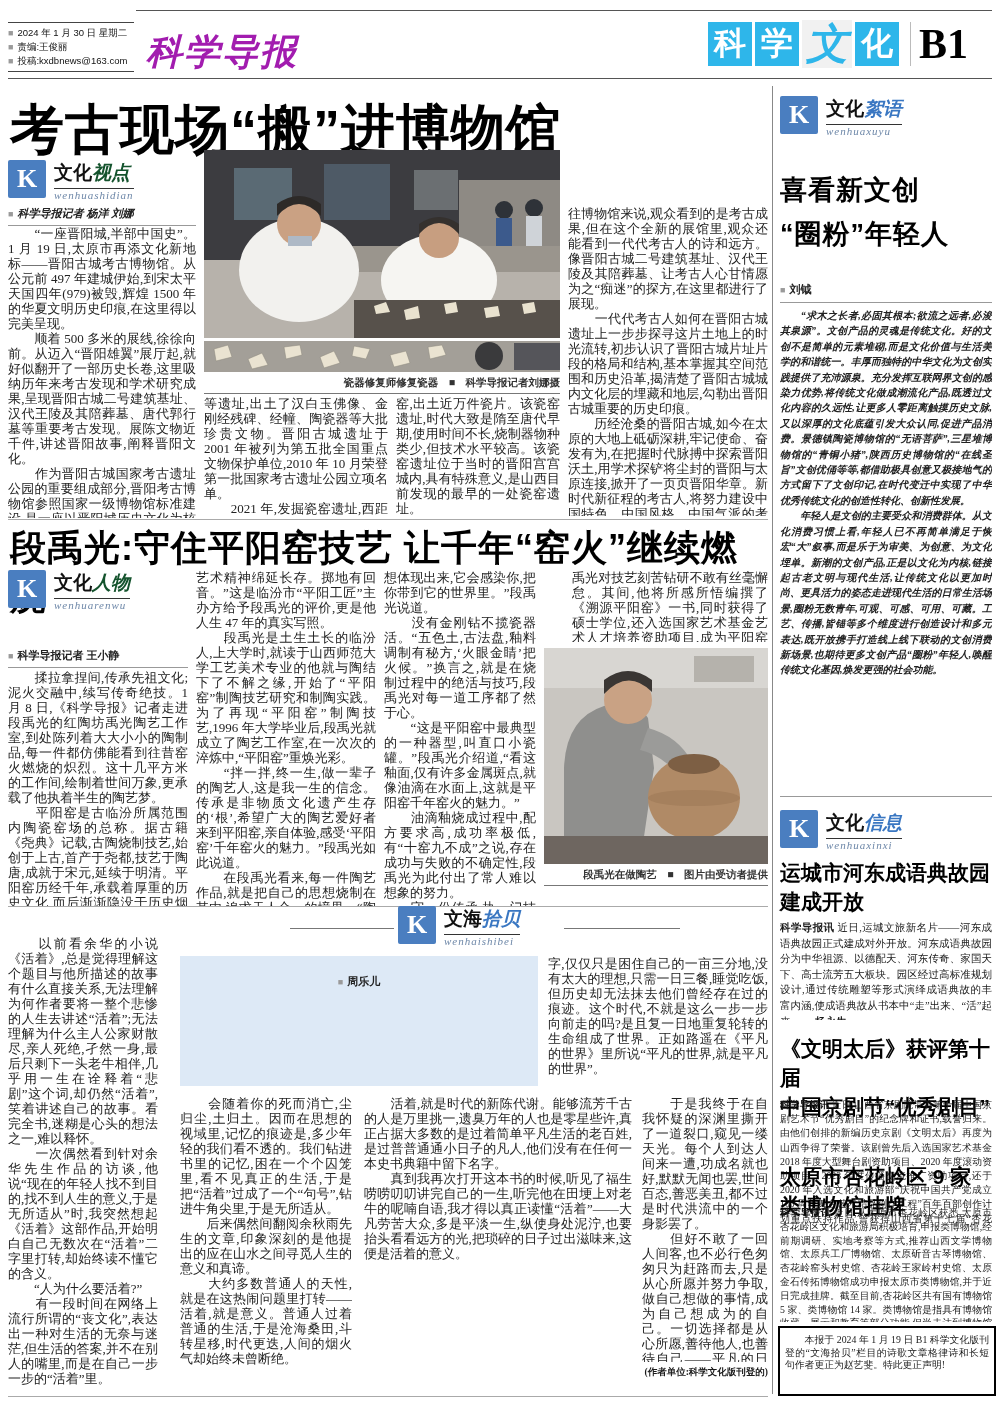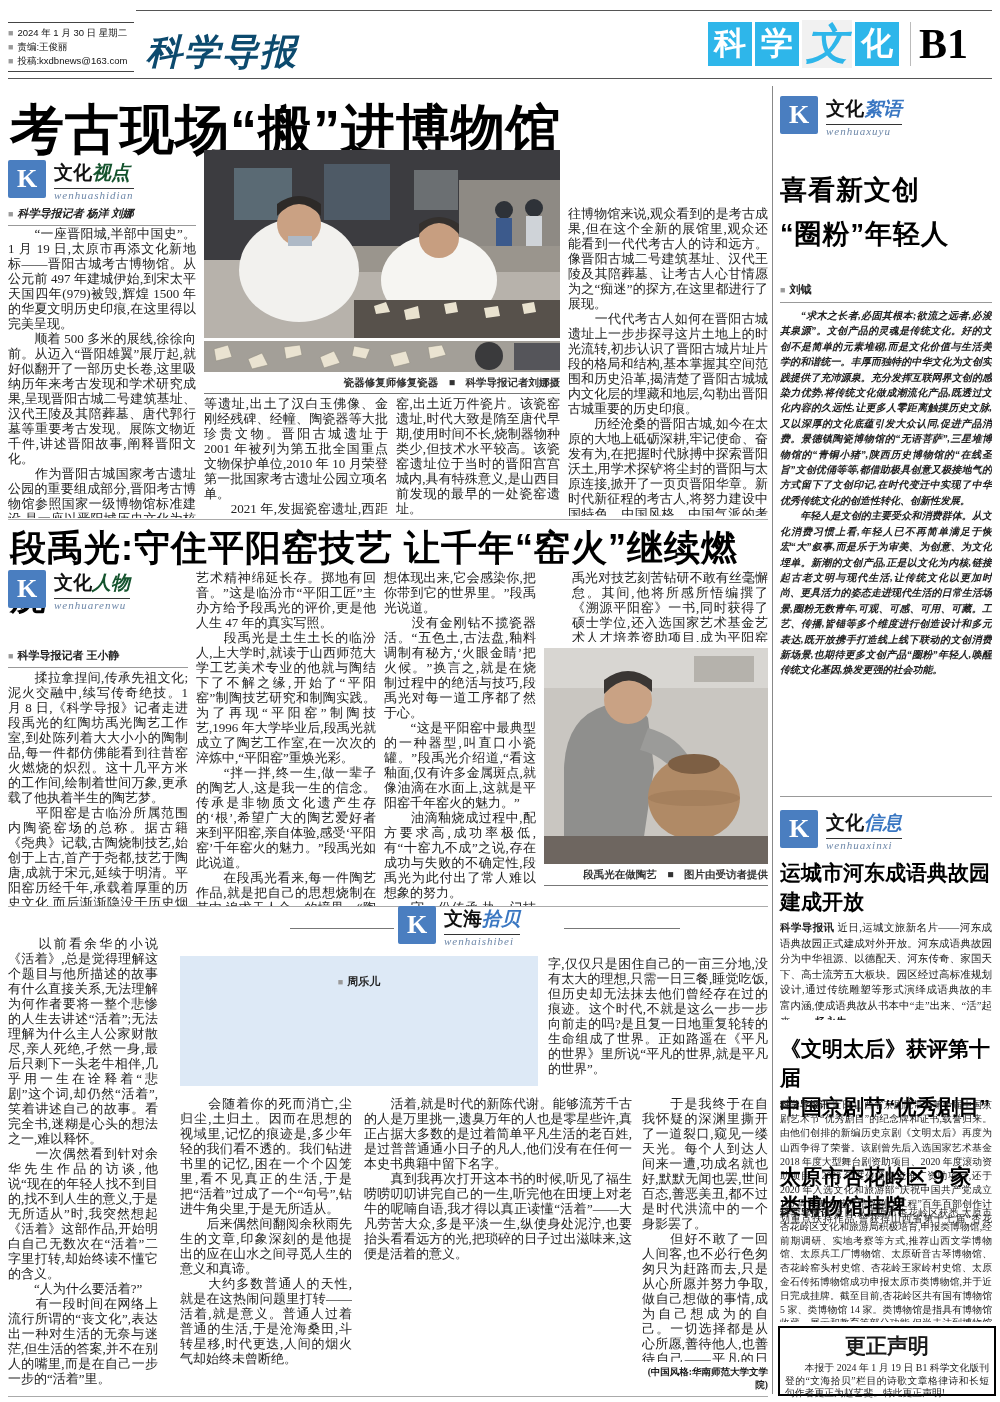--- a/index.html
+++ b/index.html
@@ -38,21 +38,21 @@
 <body>
 
 <div class="abs hairline" style="left:136px;top:10px;width:856px;"></div>
 
 <div class="abs" style="left:8px;top:22px;width:126px;border-top:1px solid #444;border-bottom:1px solid #444;padding:3px 0;font-family:'Liberation Sans',sans-serif;font-size:9.5px;line-height:14px;color:#111;">
   <div><span class="sq">■</span><span>2024 年 1 月 30 日  星期二</span></div>
   <div><span class="sq">■</span><span>责编:王俊丽</span></div>
   <div><span class="sq">■</span><span>投稿:kxdbnews@163.com</span></div>
 </div>
 
-<div class="abs" style="left:146px;top:28px;font-size:36px;font-weight:bold;font-style:italic;color:#0c4a6e;font-family:'Liberation Serif',serif;letter-spacing:2px;">科学导报</div>
+<div class="abs" style="left:146px;top:28px;font-size:36px;font-weight:bold;font-style:italic;color:#a21caf;font-family:'Liberation Serif',serif;letter-spacing:2px;">科学导报</div>
 
 <div class="abs" style="left:708px;top:20px;display:flex;align-items:center;">
   <span class="banner-ch">科</span>
   <span class="banner-ch">学</span>
   <span class="banner-wen">文</span>
   <span class="banner-ch">化</span>
   <span style="width:1px;height:44px;background:#bbb;margin:0 8px;"></span>
   <span style="font-family:'Liberation Serif',serif;font-weight:900;font-size:42px;color:#000;">B1</span>
 </div>
 
@@ -209,21 +209,21 @@
 　　有一段时间在网络上流行所谓的“丧文化”,表达出一种对生活的无奈与迷茫,但生活的答案,并不在别人的嘴里,而是在自己一步一步的“活着”里。</div>
 <div class="abs txt" style="left:548px;top:956px;width:220px;height:130px;">字,仅仅只是困住自己的一亩三分地,没有太大的理想,只需一日三餐,睡觉吃饭,但历史却无法抹去他们曾经存在过的痕迹。这个时代,不就是这么一步一步向前走的吗?是且复一日地重复轮转的生命组成了世界。正如路遥在《平凡的世界》里所说“平凡的世界,就是平凡的世界”。</div>
 <div class="abs txt" style="left:180px;top:1096px;width:172px;height:296px;">　　会随着你的死而消亡,尘归尘,土归土。因而在思想的视域里,记忆的痕迹是,多少年轻的我们看不透的。我们钻进书里的记忆,困在一个个囚笼里,看不见真正的生活,于是把“活着”过成了一个“句号”,钻进牛角尖里,于是无所适从。
 　　后来偶然间翻阅余秋雨先生的文章,印象深刻的是他提出的应在山水之间寻觅人生的意义和真谛。
 　　大约多数普通人的天性,就是在这热闹问题里打转——活着,就是意义。普通人过着普通的生活,于是沧海桑田,斗转星移,时代更迭,人间的烟火气却始终未曾断绝。</div>
 <div class="abs txt" style="left:364px;top:1096px;width:268px;height:296px;">　　活着,就是时代的新陈代谢。能够流芳千古的人是万里挑一,遗臭万年的人也是零星些许,真正占据大多数的是过着简单平凡生活的老百姓,是过普普通通小日子的凡人,他们没有在任何一本史书典籍中留下名字。
 　　真到我再次打开这本书的时候,听见了福生唠唠叨叨讲完自己的一生,听完他在田埂上对老牛的呢喃自语,我才得以真正读懂“活着”——大凡劳苦大众,多是平淡一生,纵使身处泥泞,也要抬头看看远方的光,把琐碎的日子过出滋味来,这便是活着的意义。</div>
 <div class="abs" style="left:642px;top:1096px;width:126px;height:296px;">
   <div class="txt" style="width:126px;height:266px;">　　于是我终于在自我怀疑的深渊里撕开了一道裂口,窥见一缕天光。每个人到达人间来一遭,功成名就也好,默默无闻也罢,世间百态,善恶美丑,都不过是时代洪流中的一个身影罢了。
 　　但好不敢了一回人间客,也不必行色匆匆只为赶路而去,只是从心所愿并努力争取,做自己想做的事情,成为自己想成为的自己。一切选择都是从心所愿,善待他人,也善待自己——平凡的日子何尝没有滋味?</div>
-  <div style="font-size:9.5px;font-weight:bold;text-align:right;margin-top:4px;">(中国风格:华南师范大学文学院)</div>
+  <div style="font-size:9.5px;font-weight:bold;text-align:right;margin-top:4px;">(作者单位:科学文化版刊登的)</div>
 </div>
 <div class="abs hairline" style="left:8px;top:1396px;width:760px;background:#aaa;"></div>
 
 <div class="abs" style="left:780px;top:96px;width:212px;">
   <div class="secbox">
     <div class="kbox">K</div>
     <div>
       <div class="secwords"><span class="secblack">文化</span><span class="secaccent blue">絮语</span></div>
       <div class="pinyin">wenhuaxuyu</div>
     </div>
@@ -263,15 +263,14 @@
   <span class="lead">科学导报讯</span><span>  近日,山西省京剧院带着第十届中国京剧艺术节“优秀剧目”的纪念牌和证书,载誉归来。由他们创排的新编历史京剧《文明太后》再度为山西争得了荣誉。该剧曾先后入选国家艺术基金 2018 年度大型舞台剧资助项目、2020 年度滚动资助项目、2023 年度传播交流推广资助项目,还于 2020 年入选文化和旅游部“庆祝中国共产党成立 100 周年舞台艺术精品创作工程”百年百部创作计划重点扶持作品,曾获得山西省第十七届“杏花奖”新剧目奖,并连续入选第九届、第十届中国京剧艺术节优秀剧目展演。</span>
 </div>
 
 <div class="abs infotitle" style="left:780px;top:1162px;width:212px;">太原市杏花岭区 9 家
 类博物馆挂牌</div>
 <div class="abs sbody" style="left:780px;top:1206px;width:212px;height:116px;font-size:9.8px;line-height:13.8px;">
   <span class="lead">科学导报讯</span><span>  近日,从太原市杏花岭区获悉,太原市杏花岭区文化和旅游局积极培育,申报类博物馆,经前期调研、实地考察等方式,推荐山西文学博物馆、太原兵工厂博物馆、太原斫音古琴博物馆、杏花岭窑头村史馆、杏花岭王家岭村史馆、太原金石传拓博物馆成功申报太原市类博物馆,并于近日完成挂牌。截至目前,杏花岭区共有国有博物馆 5 家、类博物馆 14 家。类博物馆是指具有博物馆收藏、展示和教育等部分功能,但尚未达到博物馆登记备案条件的社会机构。</span>
 </div>
 
 <div class="abs" style="left:778px;top:1326px;width:204px;height:58px;border:2px solid #000;padding:4px 5px;">
-  <div style="text-align:center;font-family:'Liberation Sans',sans-serif;font-weight:900;font-size:21px;">更正声明</div>
   <div style="font-size:9.8px;line-height:12.6px;text-align:justify;text-indent:2em;margin-top:2px;">本报于 2024 年 1 月 19 日 B1 科学文化版刊登的“文海拾贝”栏目的诗歌文章格律诗和长短句作者更正为赵艺斐。特此更正声明!</div>
 </div>
 
 </body></html>

